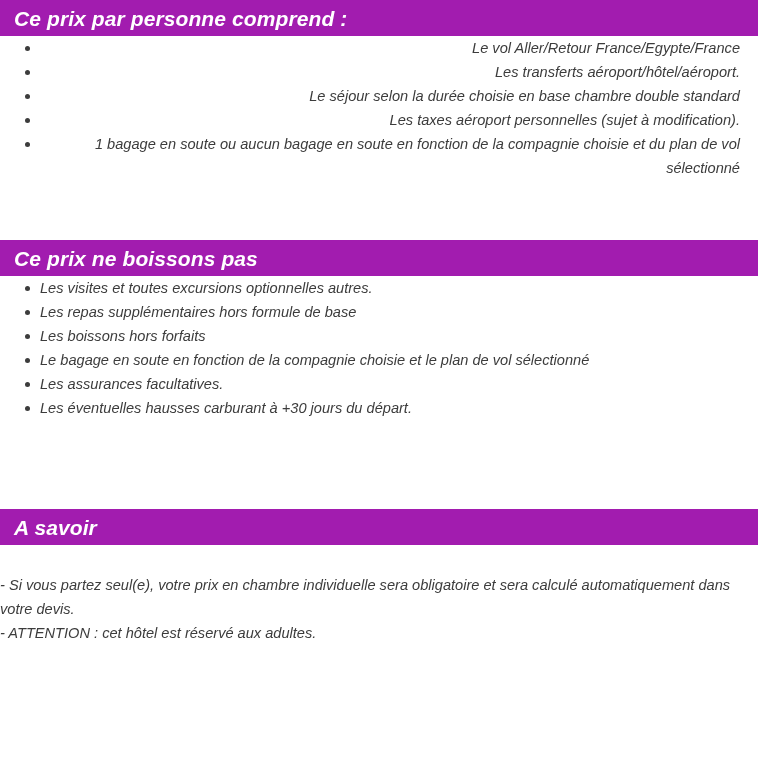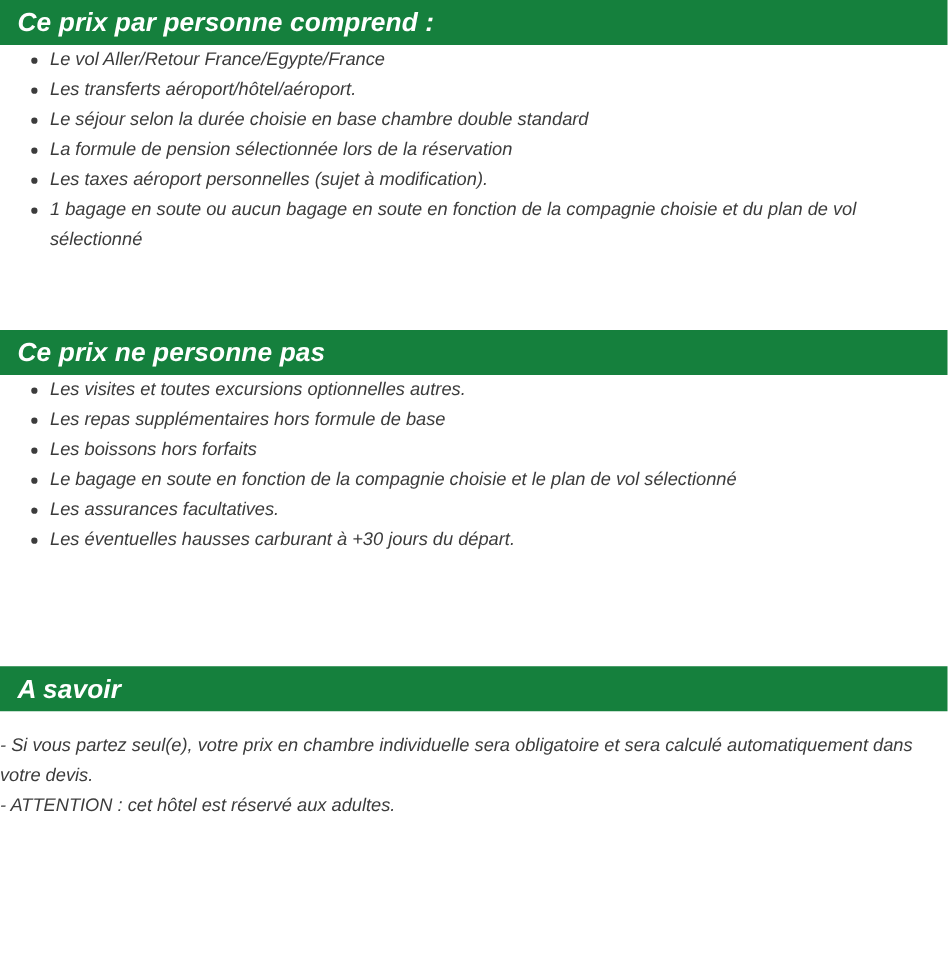--- a/index.html
+++ b/index.html
@@ -17,21 +17,21 @@
   }
   .page {
     width: 758px;
     height: 771px;
     position: relative;
     background: #ffffff;
   }
 
   
   .section-bar {
-    background: #15803d;
+    background: #a21caf;
     height: 36px;
     display: flex;
     align-items: center;
     box-sizing: border-box;
     padding-left: 14px;
   }
   .section-bar .bar-title {
     color: #ffffff;
     font-style: italic;
     font-weight: bold;
@@ -62,32 +62,33 @@
     left: 25px;
     top: 10px;
     width: 5px;
     height: 5px;
     border-radius: 50%;
     background: #3c3c3c;
   }
 
   .list-included {
     margin-top: 17px;
+    text-align: right;
   }
   .list-excluded {
     margin-top: 14px;
   }
 
   
   .gap-after-included { height: 60px; }
   .gap-after-excluded { height: 89px; }
 
   
   .notes {
-    margin-top: 16px;
+    margin-top: 28px;
     padding: 0 10px 0 0;
   }
   .notes p {
     margin: 0;
     font-style: italic;
     font-size: 14.6px;
     line-height: 24px;
     color: #3c3c3c;
   }
 </style>
@@ -97,29 +98,28 @@
 <div class="page">
 
   <div class="section-bar">
     <span class="bar-title">Ce prix par personne comprend :</span>
   </div>
 
   <ul class="feature-list list-included">
     <li><span>Le vol Aller/Retour France/Egypte/France</span></li>
     <li><span>Les transferts aéroport/hôtel/aéroport.</span></li>
     <li><span>Le séjour selon la durée choisie en base chambre double standard</span></li>
-    <li><span>La formule de pension sélectionnée lors de la réservation</span></li>
     <li><span>Les taxes aéroport personnelles (sujet à modification).</span></li>
     <li><span>1 bagage en soute ou aucun bagage en soute en fonction de la compagnie choisie et du plan de vol sélectionné</span></li>
   </ul>
 
   <div class="gap-after-included"></div>
 
   <div class="section-bar">
-    <span class="bar-title">Ce prix ne personne pas</span>
+    <span class="bar-title">Ce prix ne boissons pas</span>
   </div>
 
   <ul class="feature-list list-excluded">
     <li><span>Les visites et toutes excursions optionnelles autres.</span></li>
     <li><span>Les repas supplémentaires hors formule de base</span></li>
     <li><span>Les boissons hors forfaits</span></li>
     <li><span>Le bagage en soute en fonction de la compagnie choisie et le plan de vol sélectionné</span></li>
     <li><span>Les assurances facultatives.</span></li>
     <li><span>Les éventuelles hausses carburant à +30 jours du départ.</span></li>
   </ul>

